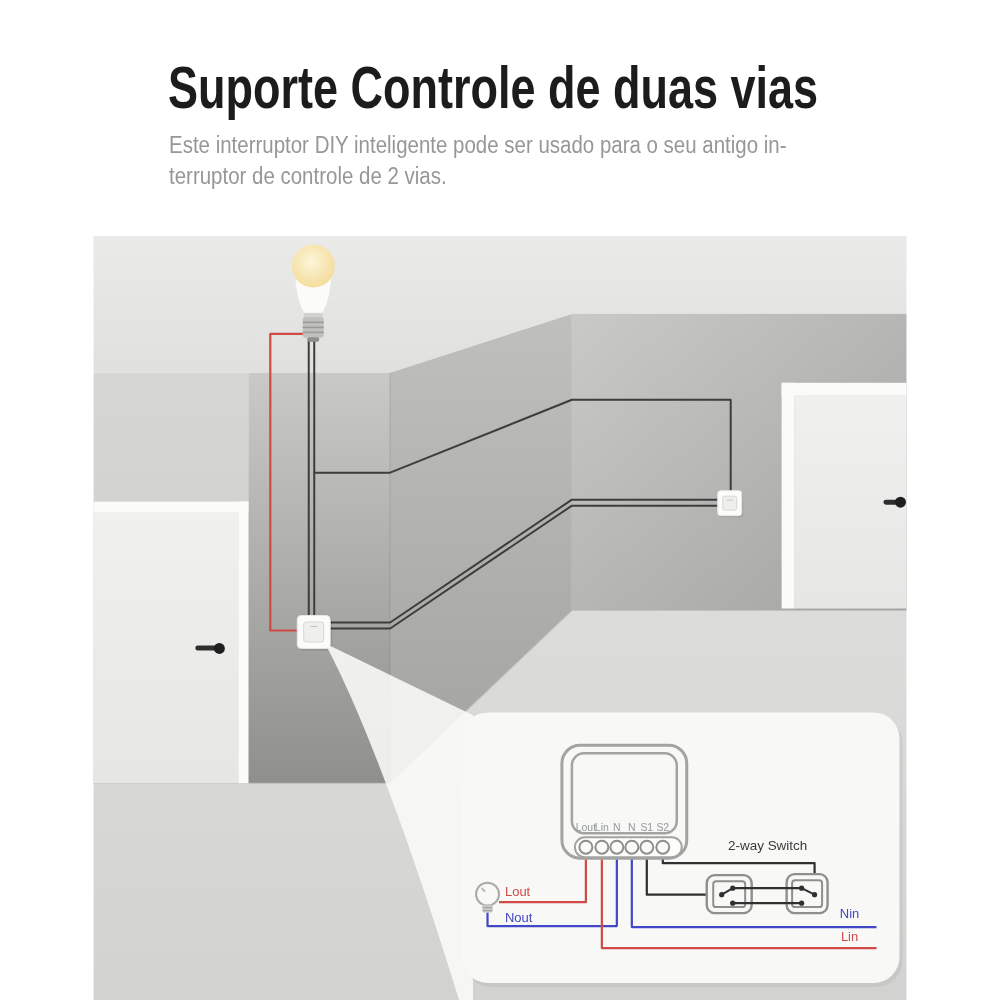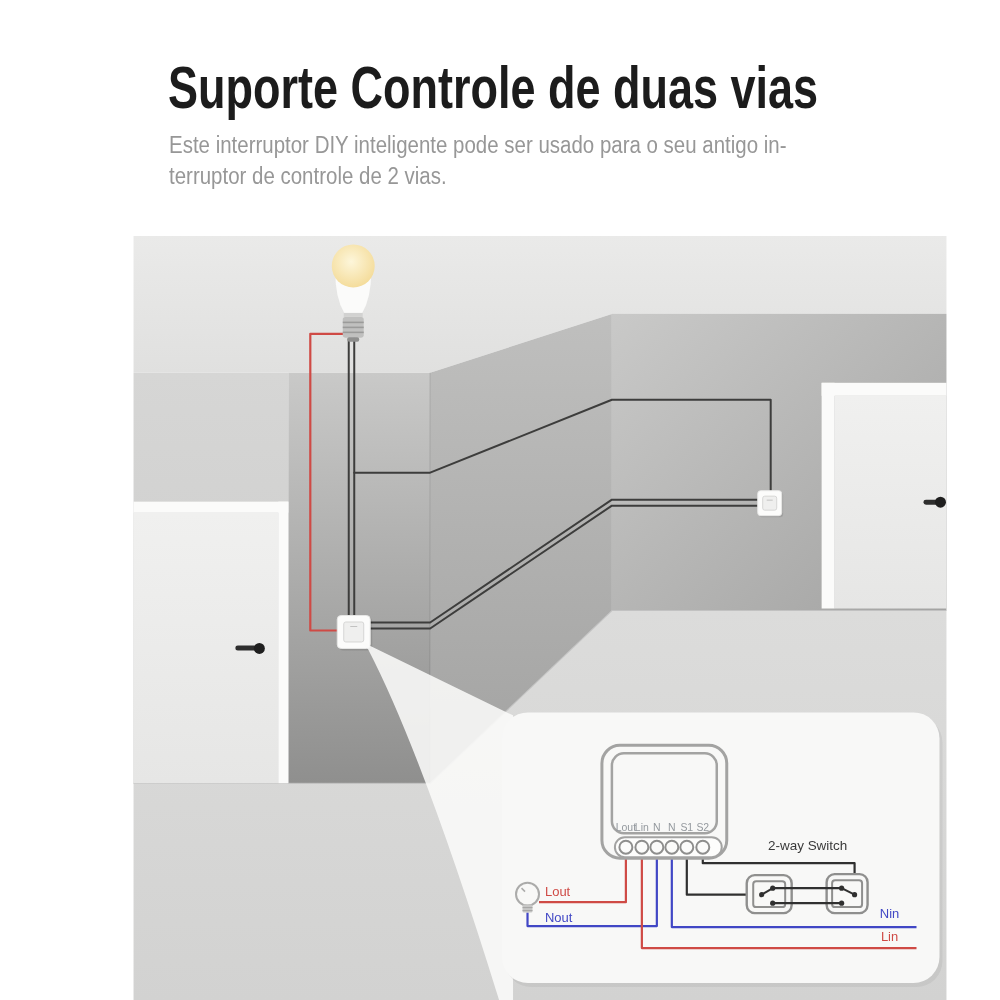--- a/index.html
+++ b/index.html
@@ -3,21 +3,21 @@
 <meta charset="utf-8">
 <style>
   html,body{margin:0;padding:0;background:#ffffff;}
   .page{position:relative;width:1000px;height:1000px;background:#ffffff;overflow:hidden;
         font-family:"Liberation Sans","DejaVu Sans",sans-serif;}
   .title{position:absolute;left:168px;top:56px;margin:0;font-size:60px;line-height:64px;
          font-weight:bold;color:#1c1c1c;white-space:nowrap;letter-spacing:0;
          transform:scaleX(0.75);transform-origin:left center;}
   .subtitle{position:absolute;left:169px;top:130px;font-size:23px;line-height:31px;color:#979797;
             white-space:nowrap;transform:scaleX(0.89);transform-origin:left top;}
-  .scene{position:absolute;left:93px;top:236px;width:814px;height:764px;margin-left:40px;}
+  .scene{position:absolute;left:93px;top:236px;width:814px;height:764px;}
   svg{display:block;}
   text{font-family:"Liberation Sans","DejaVu Sans",sans-serif;}
   .termlabel{font-size:10.5px;fill:#94999e;}
   .wirelabel{font-size:13px;}
   .swlabel{font-size:13.5px;fill:#3a3a3a;}
 </style>
 </head>
 <body>
 
 <div class="page">

